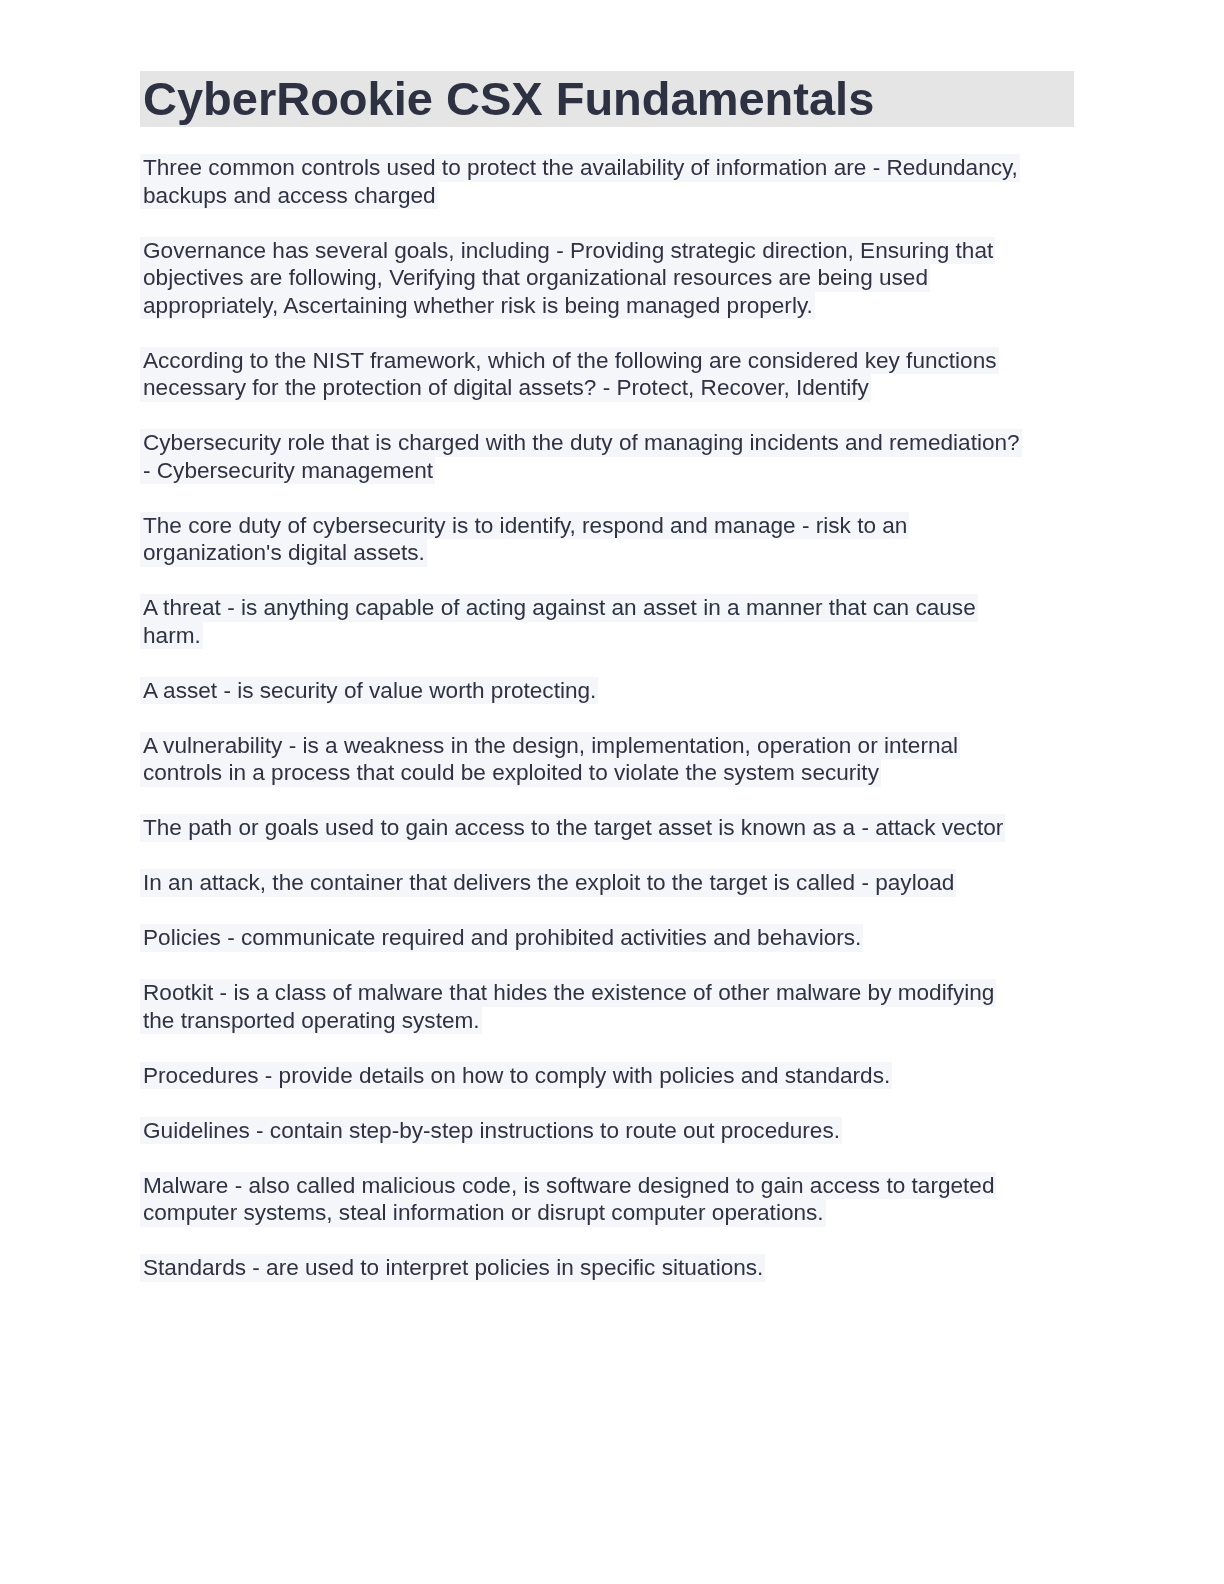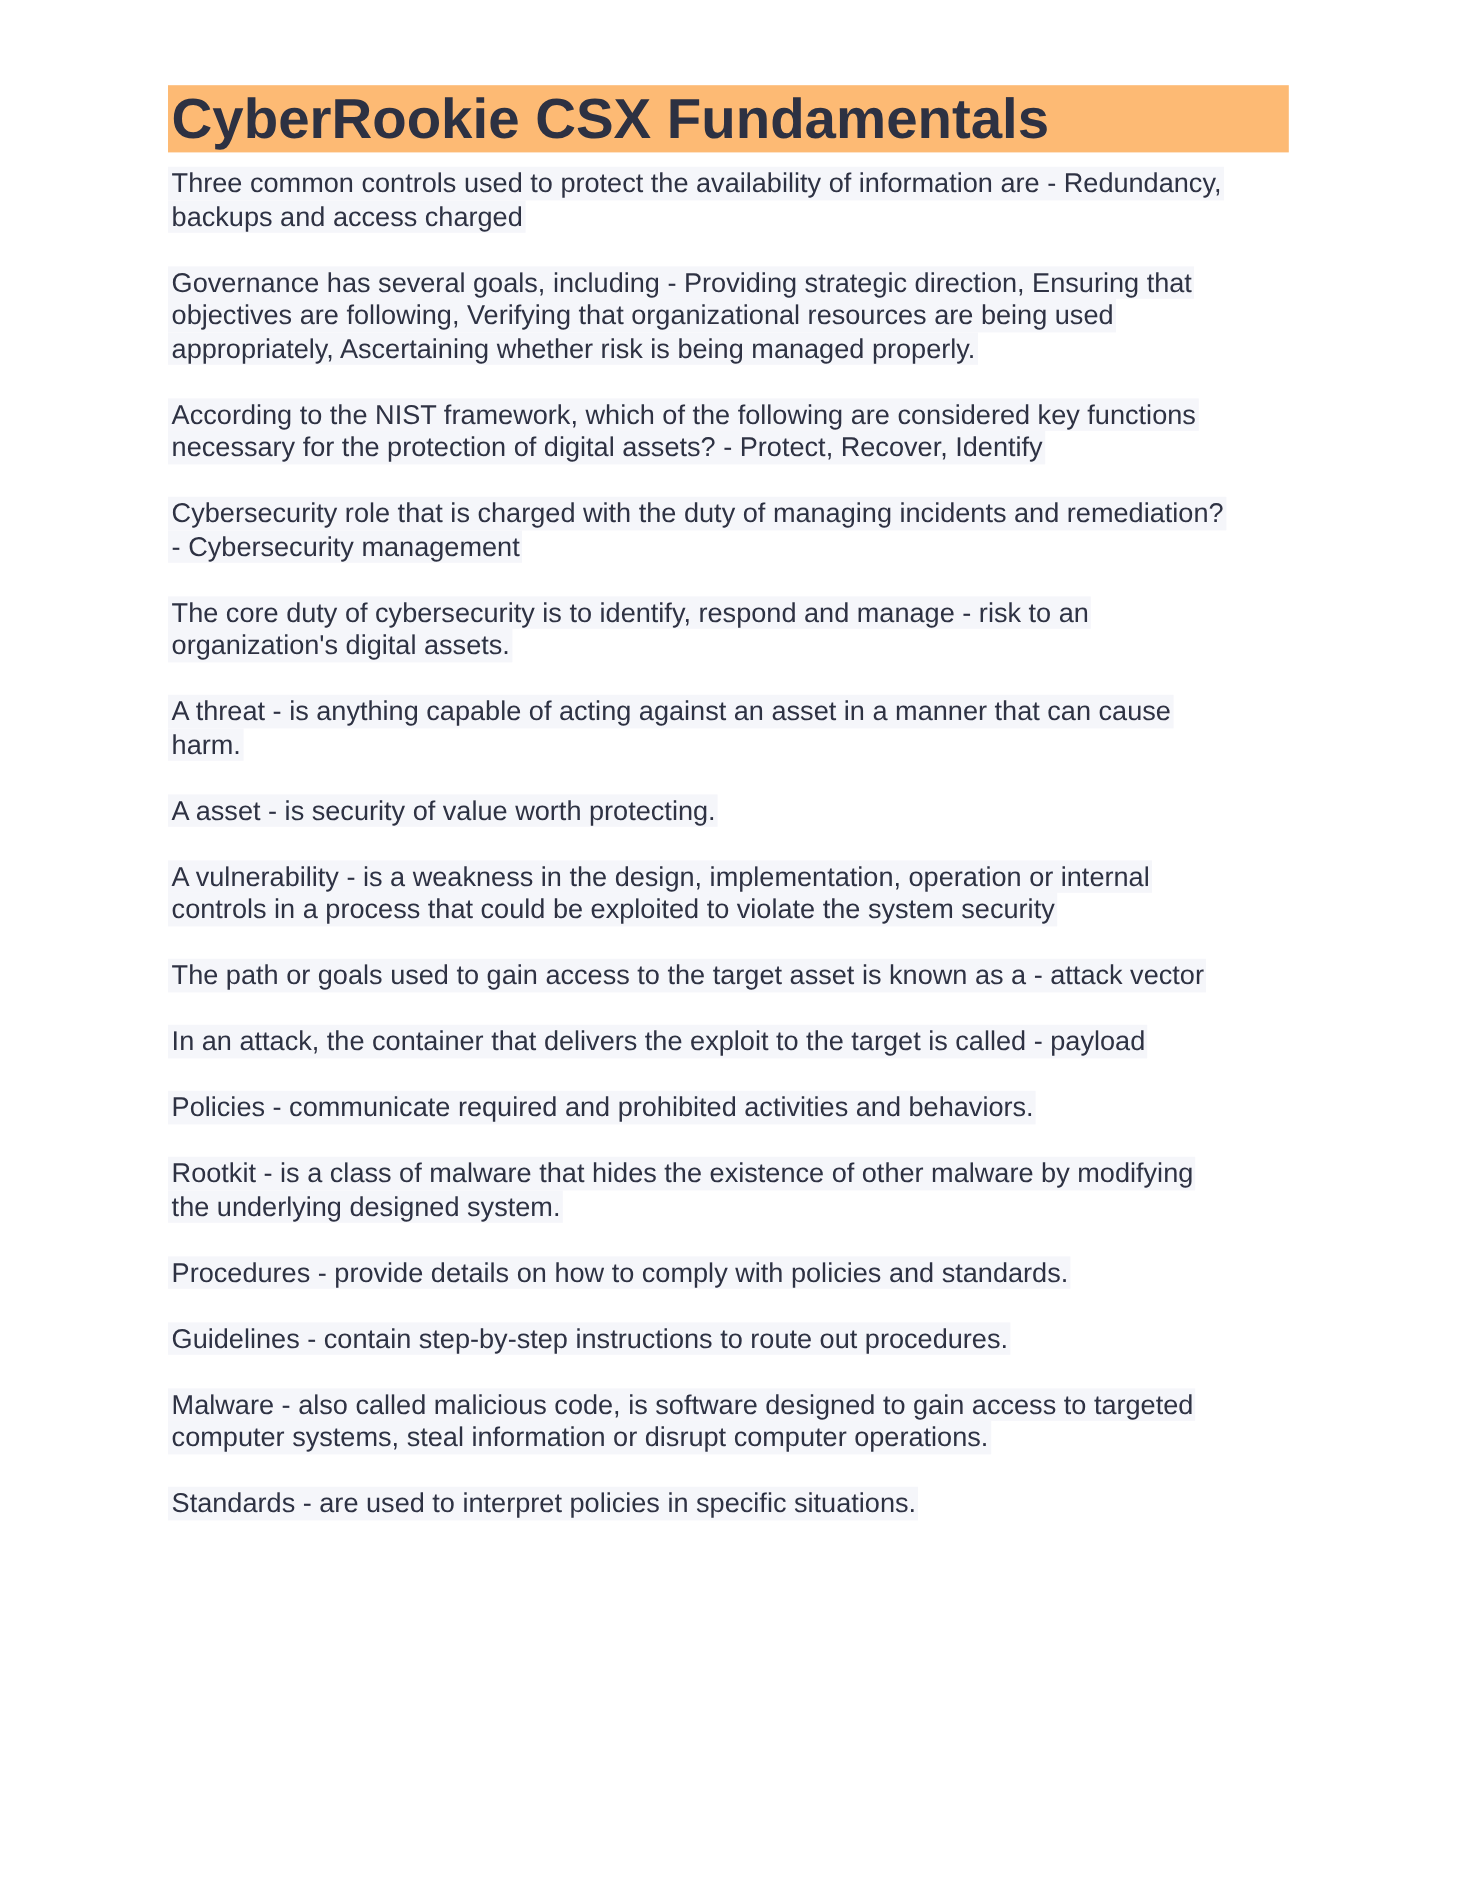--- a/index.html
+++ b/index.html
@@ -15,37 +15,37 @@
       color: #2e3243;
       overflow: hidden;
     }
     .page {
       position: absolute;
       left: 140px;
       top: 71px;
       width: 934px;
     }
     .title-box {
-      background: #fdba74;
+      background: #e5e5e5;
       height: 56px;
       width: 934px;
       display: flex;
       align-items: center;
     }
     .title {
       font-weight: bold;
       font-size: 47px;
       line-height: 56px;
       margin: 0;
       padding-left: 3px;
       color: #2d3142;
       letter-spacing: 0px;
     }
     .entries {
-      margin-top: 12px;
+      margin-top: 27px;
     }
     .entry {
       margin-bottom: 27.5px;
     }
     .line {
       display: block;
       width: fit-content;
       background: #f5f6fa;
       font-size: 22.6px;
       line-height: 27.5px;
@@ -100,21 +100,21 @@
         <span class="line">The path or goals used to gain access to the target asset is known as a - attack vector</span>
       </div>
       <div class="entry">
         <span class="line">In an attack, the container that delivers the exploit to the target is called - payload</span>
       </div>
       <div class="entry">
         <span class="line">Policies - communicate required and prohibited activities and behaviors.</span>
       </div>
       <div class="entry">
         <span class="line">Rootkit - is a class of malware that hides the existence of other malware by modifying</span>
-        <span class="line">the underlying designed system.</span>
+        <span class="line">the transported operating system.</span>
       </div>
       <div class="entry">
         <span class="line">Procedures - provide details on how to comply with policies and standards.</span>
       </div>
       <div class="entry">
         <span class="line">Guidelines - contain step-by-step instructions to route out procedures.</span>
       </div>
       <div class="entry">
         <span class="line">Malware - also called malicious code, is software designed to gain access to targeted</span>
         <span class="line">computer systems, steal information or disrupt computer operations.</span>

